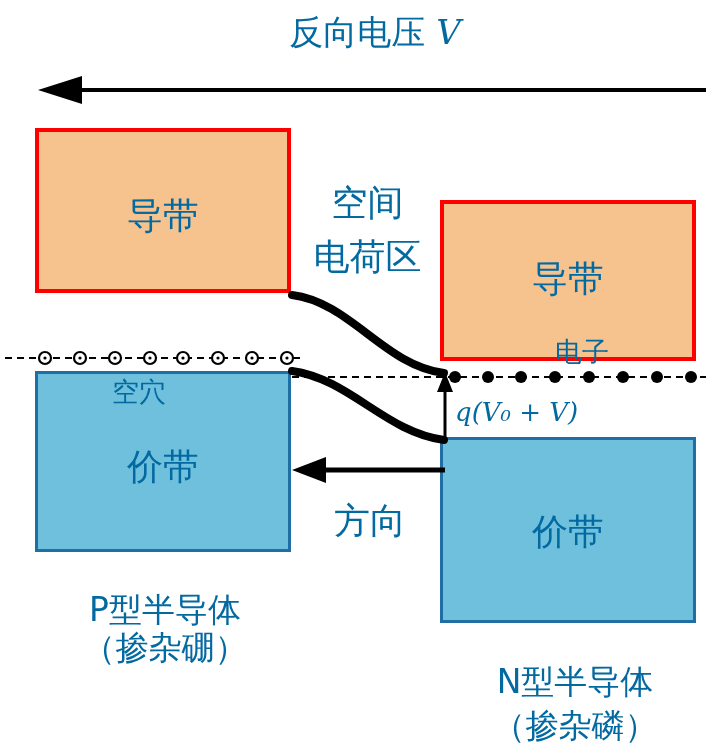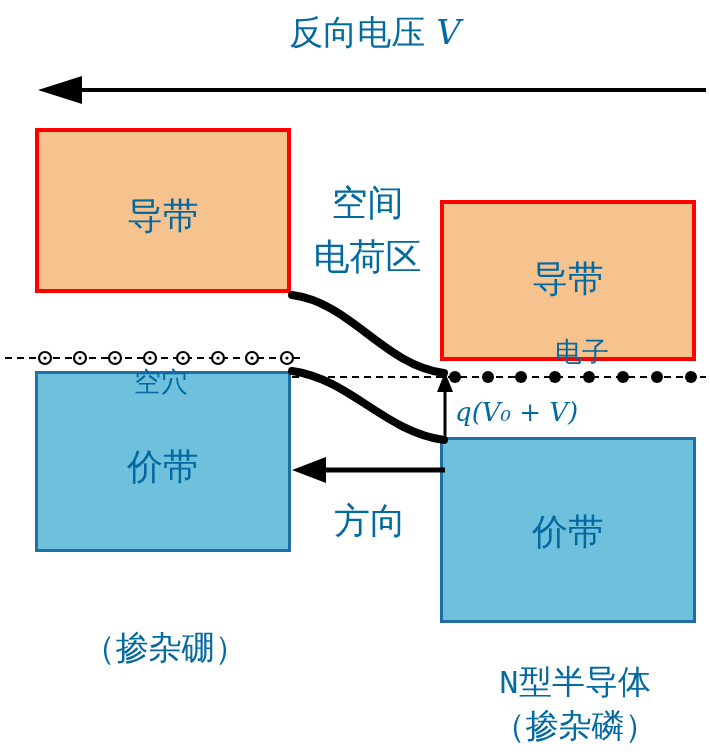--- a/index.html
+++ b/index.html
@@ -93,31 +93,32 @@
       <line x1="445" y1="470" x2="318" y2="470" stroke="#000" stroke-width="5"></line>
       <polygon points="292,470 326,457 326,483" fill="#000"></polygon>
     </g>
   </svg>
 
   <div class="lbl band-lbl" style="left:35px;width:256px;top:192px;">导带</div>
   <div class="lbl band-lbl" style="left:440px;width:256px;top:255px;">导带</div>
   <div class="lbl band-lbl" style="left:35px;width:256px;top:443px;">价带</div>
   <div class="lbl band-lbl" style="left:440px;width:256px;top:508px;">价带</div>
 
-  <div class="lbl small-lbl" style="left:35px;width:208px;top:364px;padding-left:22px;">空穴</div>
+  <div class="lbl small-lbl" style="left:35px;width:208px;top:374px;">空穴</div>
   <div class="lbl small-lbl" style="left:440px;width:284px;top:334px;">电子</div>
 
   <div class="lbl zone-lbl" style="left:295px;width:145px;top:176px;">
     <div>空间</div>
     <div>电荷区</div>
   </div>
 
   <div class="lbl energy-lbl" style="left:455px;top:397px;text-align:left;">q(V₀ + V)</div>
 
   <div class="lbl zone-lbl" style="left:298px;width:144px;top:494px;">
     <div>方向</div>
   </div>
 
+  <div class="lbl name-lbl" style="left:20px;width:290px;top:588px;">P型半导体</div>
   <div class="lbl name-lbl" style="left:20px;width:290px;top:626px;">（掺杂硼）</div>
-  <div class="lbl name-lbl" style="left:440px;width:270px;top:660px;font-family:Liberation Mono, monospace;">N型半导体</div>
+  <div class="lbl name-lbl" style="left:440px;width:270px;top:660px;">N型半导体</div>
   <div class="lbl name-lbl" style="left:440px;width:270px;top:704px;">（掺杂磷）</div>
 
 </div>
 
 </body></html>

